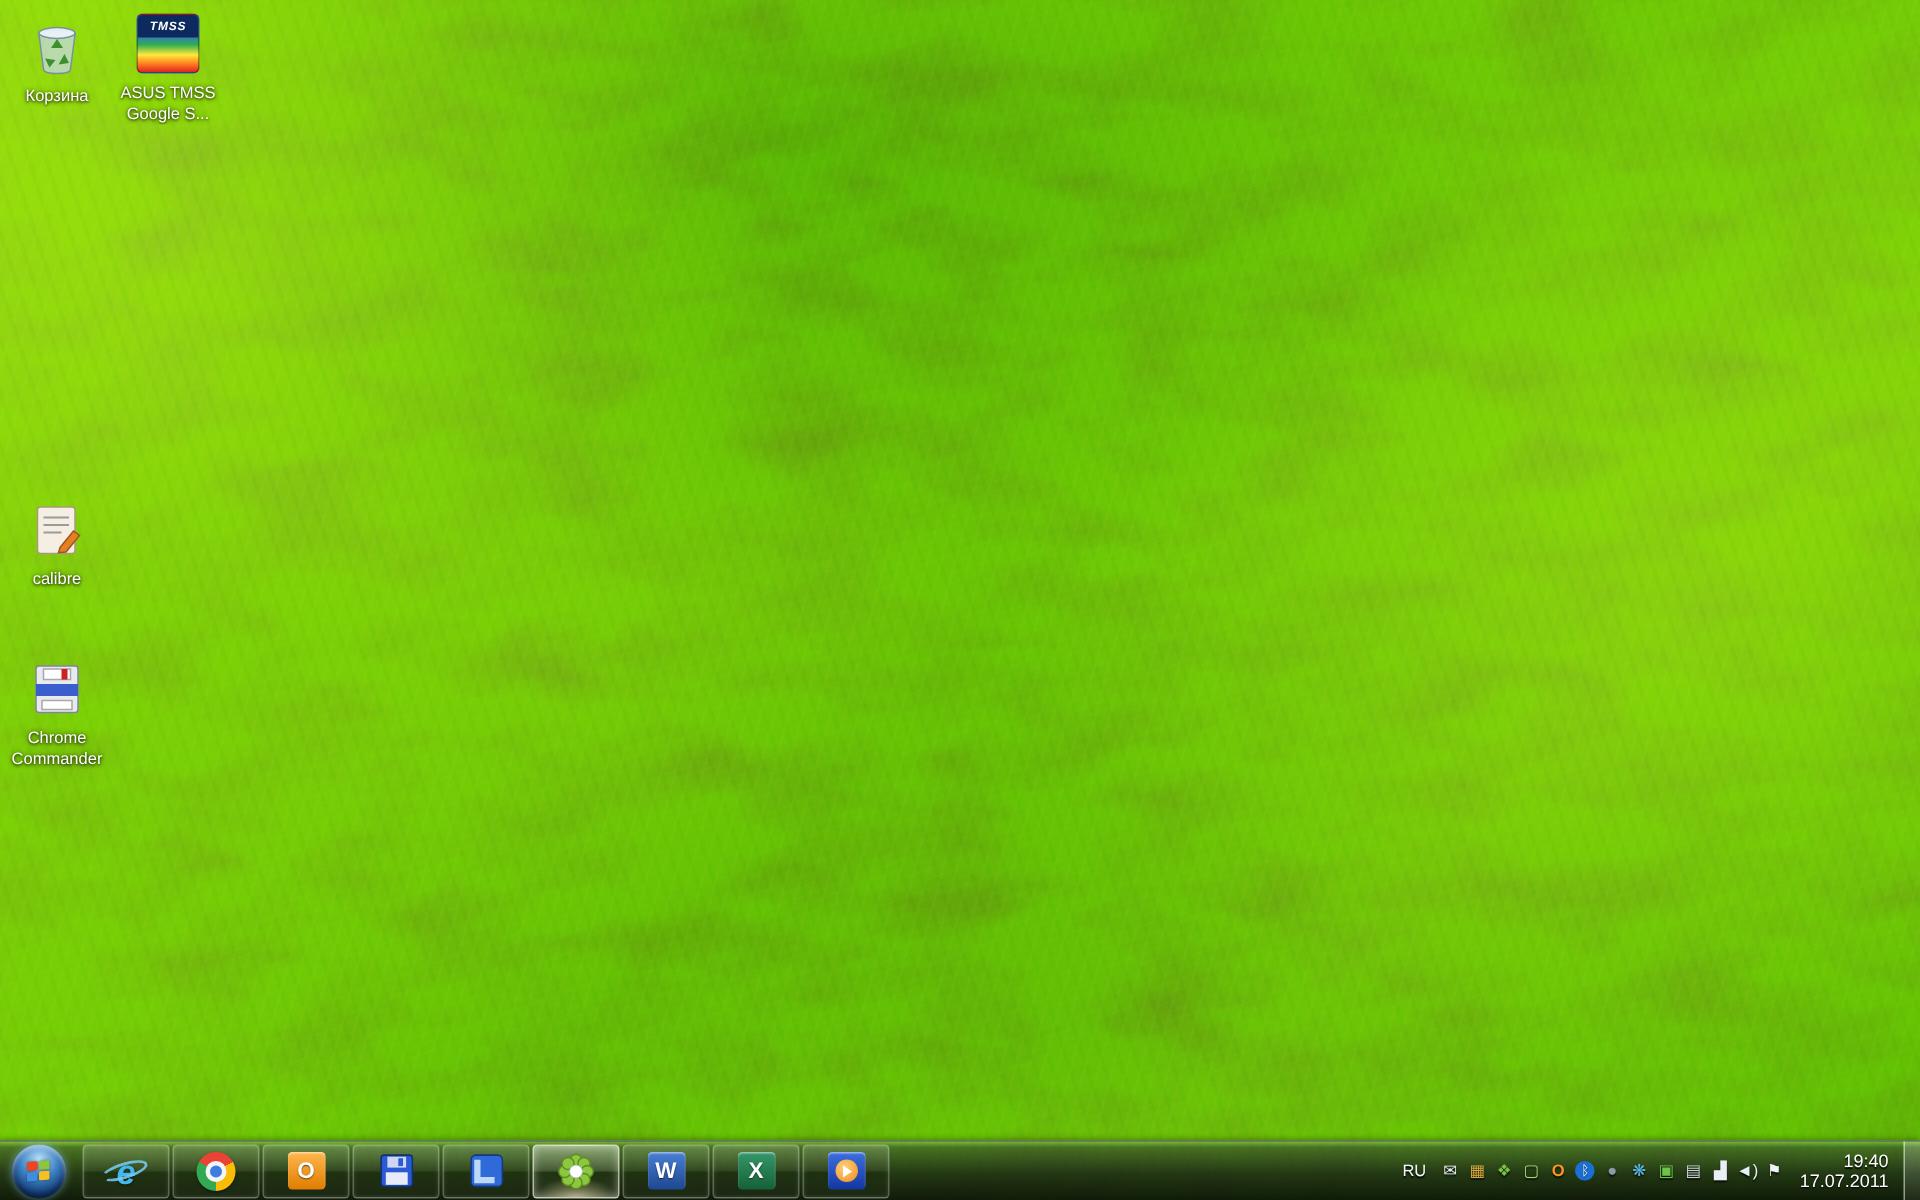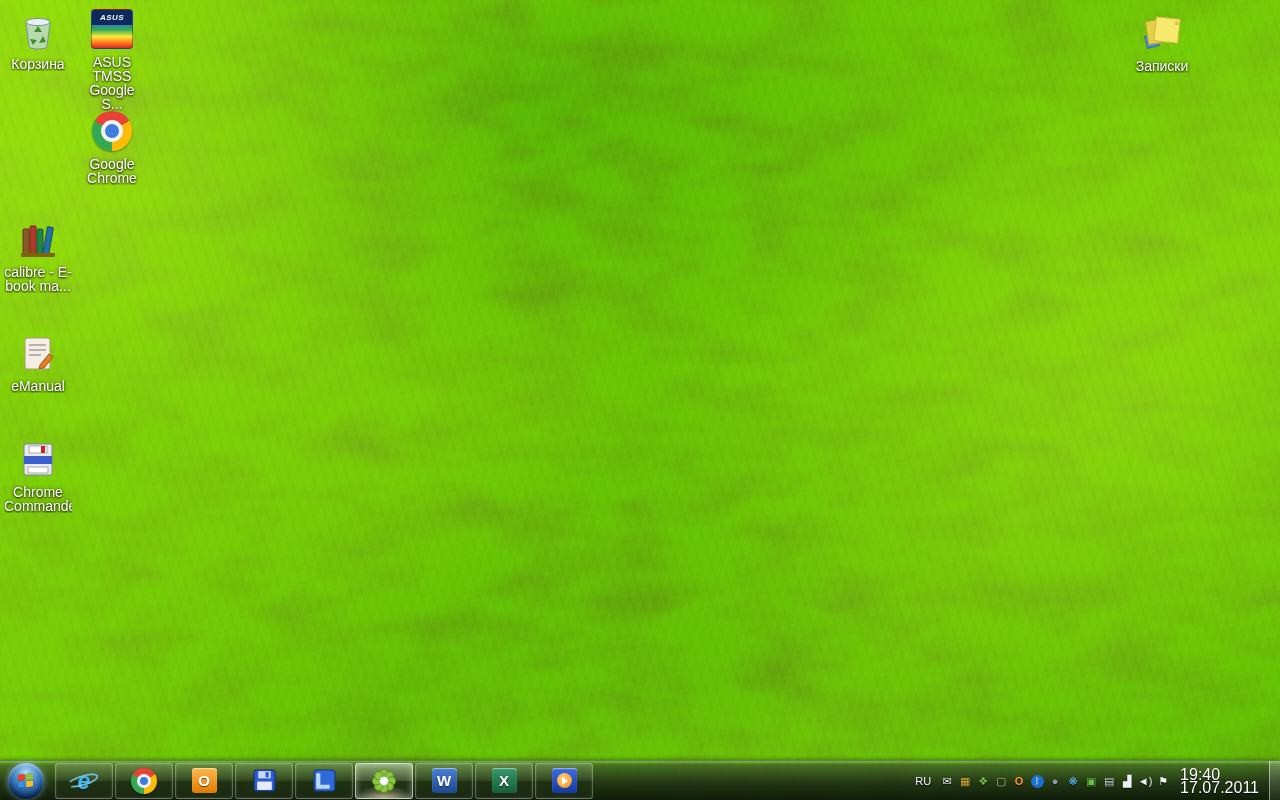--- a/index.html
+++ b/index.html
@@ -22,21 +22,21 @@
       repeating-linear-gradient(105deg, rgba(255,255,255,0.05) 0 2px, transparent 2px 9px),
       repeating-linear-gradient(72deg, rgba(0,60,0,0.06) 0 3px, transparent 3px 11px),
       repeating-linear-gradient(160deg, rgba(255,255,210,0.04) 0 1px, transparent 1px 6px);
   }
   .grain { position:absolute; inset:0; mix-blend-mode:overlay; pointer-events:none; }
 
   
   .dicon { position:absolute; width:76px; text-align:center; cursor:default; }
   .ibox { width:46px; height:46px; margin:0 auto 3px; display:flex; align-items:center; justify-content:center; }
   .ilabel {
-    width:68px; margin:0 auto; color:#fff; font-size:14px; line-height:14px;
+    width:68px; margin:0 auto; color:#fff; font-size:11px; line-height:14px;
     text-shadow:0 1px 2px rgba(0,0,0,.85), 0 0 4px rgba(0,0,0,.55);
     overflow:hidden;
   }
 
   
   .ic-asus { width:42px; height:40px; border-radius:4px; overflow:hidden; border:1px solid rgba(0,0,30,.35);
     background:linear-gradient(180deg, #3b63e0 32%, #2fae52 52%, #ffe93a 70%, #ff8a22 84%, #e32222 100%); position:relative;}
   .ic-asus .band { position:absolute; top:0; left:0; right:0; height:15px; background:#0d2a5e; color:#fff;
     font-size:8px; font-weight:bold; letter-spacing:.5px; font-style:italic; text-align:center; line-height:15px; }
   .ic-adobe { width:40px; height:40px; border-radius:7px; background:linear-gradient(160deg,#e0241a,#9e0b02); display:flex; align-items:center; justify-content:center; box-shadow:inset 0 1px 2px rgba(255,255,255,.4);}
@@ -93,21 +93,21 @@
   .sq.media .play { width:15px; height:15px; border-radius:50%; background:radial-gradient(circle at 40% 35%, #ffd27a, #f08a1d); display:flex; align-items:center; justify-content:center;}
   .sq.media .tri { width:0; height:0; border-left:6px solid #fff; border-top:4px solid transparent; border-bottom:4px solid transparent; margin-left:2px;}
 
   
   .spacer { flex:1; }
   .tray { display:flex; align-items:center; height:100%; padding-right:0; }
   .lang { color:#f2f6fa; font-size:11px; padding:0 7px; cursor:pointer; text-shadow:0 1px 1px #000;}
   .ticon { width:18px; text-align:center; font-size:11px; line-height:38px; cursor:pointer; text-shadow:0 1px 1px rgba(0,0,0,.7); white-space:nowrap;}
   .ticon.bt { line-height:13px; margin-top:0px; }
   .ticon.bt b { display:inline-block; width:13px; height:13px; border-radius:50%; background:#1a6fd4; font-size:9px; line-height:13px; font-weight:normal;}
-  .clock { color:#fff; font-size:16px; line-height:13px; text-align:left; padding:0 10px 0 8px; cursor:pointer; text-shadow:0 1px 1px #000;}
+  .clock { color:#fff; font-size:12px; line-height:13px; text-align:right; padding:0 10px 0 8px; cursor:pointer; text-shadow:0 1px 1px #000;}
   .showdesk { width:11px; height:40px; border-left:1px solid rgba(255,255,255,.5);
     background:linear-gradient(180deg, rgba(255,255,255,.22), rgba(255,255,255,.06)); cursor:pointer;}
 </style>
 </head>
 <body>
 
 <div class="desktop">
   <div class="streaks"></div>
   <svg class="grain" width="1280" height="800">
     <filter id="grainf">
@@ -124,88 +124,59 @@
         <ellipse cx="22" cy="13" rx="12" ry="3.6" fill="rgba(235,243,250,0.92)" stroke="rgba(110,140,165,0.9)"></ellipse>
         <path d="M18 23 l4 -6 l4 6 z" fill="#3f8f2f"></path>
         <path d="M27 27 l3 6 l-7 1 z" fill="#3f8f2f"></path>
         <path d="M14 30 l7 1 l-4 5 z" fill="#3f8f2f"></path>
       </svg>
     </div>
     <div class="ilabel">Корзина</div>
   </div>
 
 
-  <div class="dicon" style="left:0;top:216px">
-    <div class="ibox">
-      <svg width="44" height="44" viewBox="0 0 44 44">
-        <rect x="7" y="12" width="6" height="25" rx="1" fill="#8b5a2b" stroke="#5e3b18"></rect>
-        <rect x="14" y="9" width="6" height="28" rx="1" fill="#b03a2e" stroke="#7a2119"></rect>
-        <rect x="21" y="12" width="6" height="25" rx="1" fill="#1e8449" stroke="#115c30"></rect>
-        <rect x="29" y="10" width="6" height="27" rx="1" fill="#2471a3" transform="rotate(10 32 24)" stroke="#174e72"></rect>
-        <rect x="5" y="36" width="34" height="4" rx="1" fill="#7d6608"></rect>
-      </svg>
-    </div>
-    <div class="ilabel">calibre - E-book ma...</div>
-  </div>
 
   <div class="dicon" style="left:0;top:330px">
     <div class="ibox">
       <svg width="44" height="44" viewBox="0 0 44 44">
         <rect x="9" y="7" width="25" height="31" rx="2" fill="#f4efe2" stroke="#a89a78"></rect>
         <line x1="13" y1="14" x2="30" y2="14" stroke="#9a9a9a" stroke-width="1.4"></line>
         <line x1="13" y1="19" x2="30" y2="19" stroke="#9a9a9a" stroke-width="1.4"></line>
         <line x1="13" y1="24" x2="25" y2="24" stroke="#9a9a9a" stroke-width="1.4"></line>
         <path d="M24 34 l9 -11 l4 3 l-9 11 l-5 0.5 z" fill="#e67e22" stroke="#99571c"></path>
       </svg>
     </div>
-    <div class="ilabel">eManual</div>
+    <div class="ilabel">calibre</div>
   </div>
 
   <div class="dicon" style="left:0;top:436px">
     <div class="ibox">
       <svg width="44" height="44" viewBox="0 0 44 44">
         <rect x="8" y="7" width="28" height="31" rx="2" fill="#e8eaf0" stroke="#7d879c"></rect>
         <rect x="13" y="9" width="18" height="7" fill="#ffffff" stroke="#a8a8a8"></rect>
         <rect x="25" y="9" width="4" height="7" fill="#cc2222"></rect>
         <rect x="8" y="19" width="28" height="8" fill="#3a5fcd"></rect>
         <rect x="12" y="30" width="20" height="6" fill="#ffffff" stroke="#a8a8a8"></rect>
       </svg>
     </div>
     <div class="ilabel">Chrome Commander</div>
   </div>
 
 
 
   <div class="dicon" style="left:74px;top:6px">
     <div class="ibox">
       <div class="ic-asus">
-          <span class="band">ASUS</span>
+          <span class="band">TMSS</span>
         </div>
     </div>
     <div class="ilabel">ASUS TMSS Google S...</div>
   </div>
 
-  <div class="dicon" style="left:74px;top:108px">
-    <div class="ibox">
-        <div class="ic-chrome"></div>
-      </div>
-    <div class="ilabel">Google Chrome</div>
-  </div>
-
-  <div class="dicon" style="left:1124px;top:10px">
-    <div class="ibox">
-      <svg width="44" height="44" viewBox="0 0 44 44">
-        <rect x="6" y="24" width="12" height="12" fill="#4a90d9" stroke="#2d6bab" transform="rotate(-14 12 30)"></rect>
-        <rect x="7" y="9" width="23" height="23" fill="#e5d148" stroke="#bca832" transform="rotate(-8 18 20)"></rect>
-        <rect x="15" y="7" width="24" height="24" fill="#f6e96d" stroke="#cbb83e" transform="rotate(6 27 19)"></rect>
-        <path d="M35 8 l4 5 l-5 0 z" fill="#d8c64e" transform="rotate(6 27 19)"></path>
-      </svg>
-    </div>
-    <div class="ilabel">Записки</div>
-  </div>
+
 </div>
 
 <div class="taskbar">
   <div class="start-orb">
     <div class="flag">
       <span class="q1"></span>
         <span class="q2"></span>
         <span class="q3"></span>
         <span class="q4"></span>
     </div>

